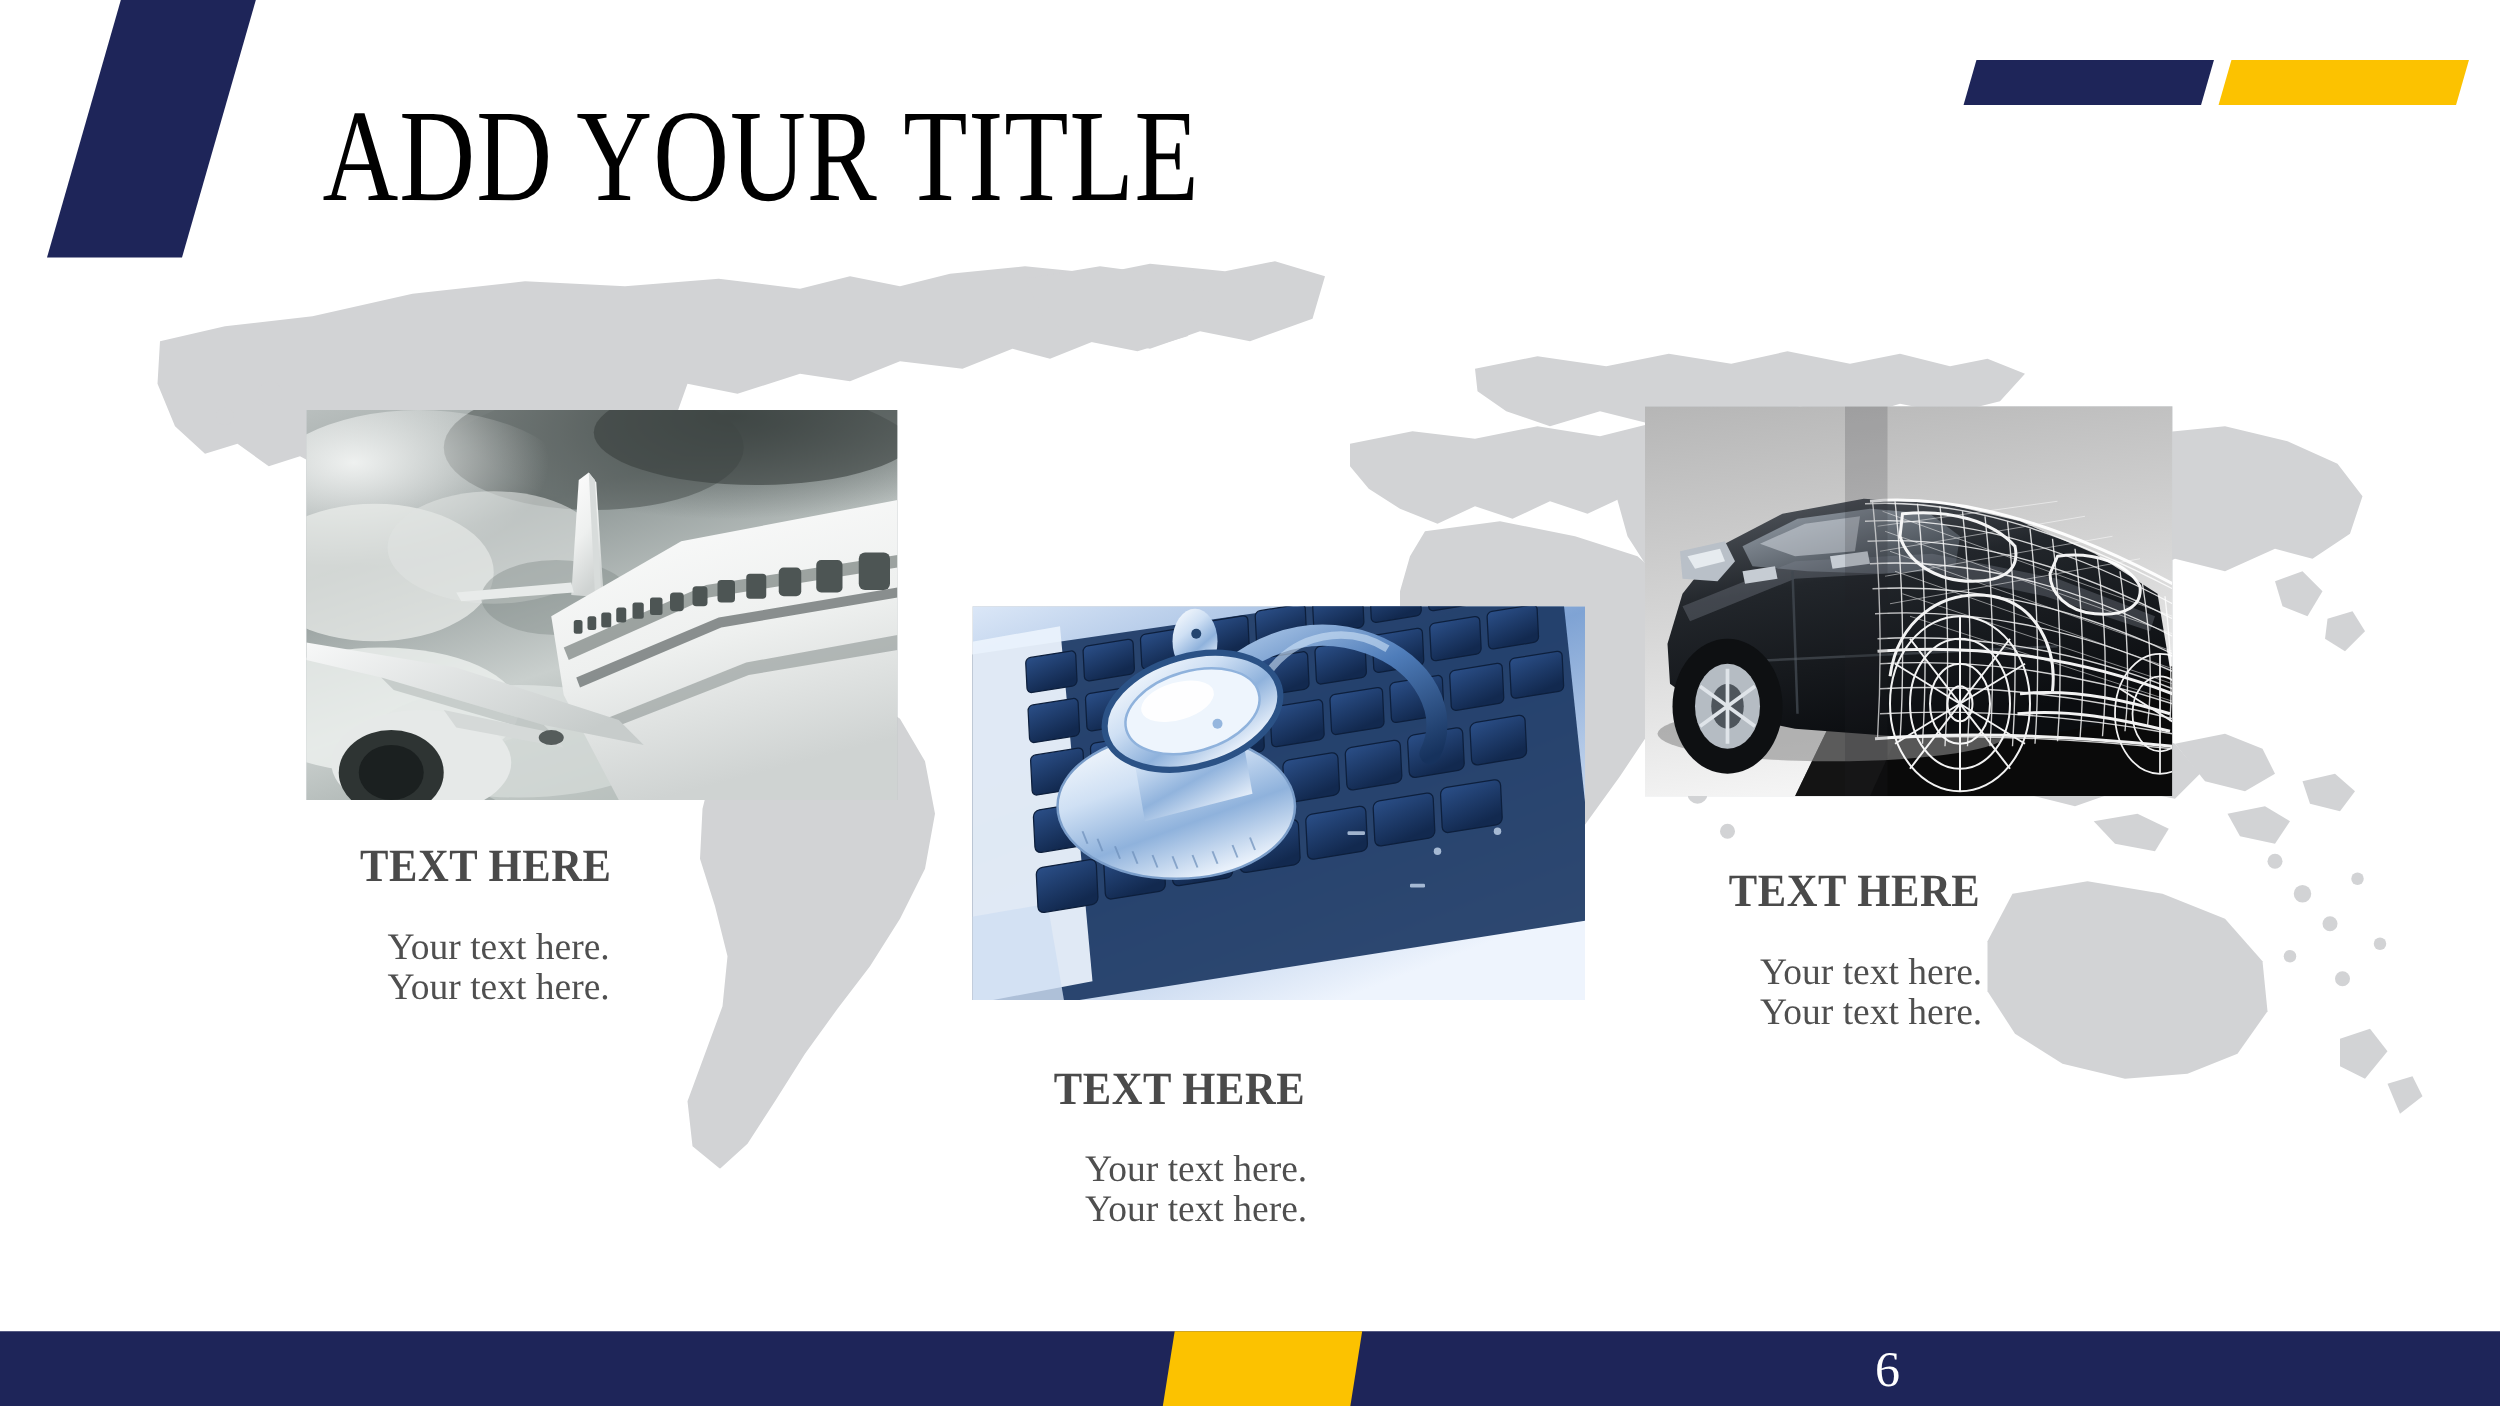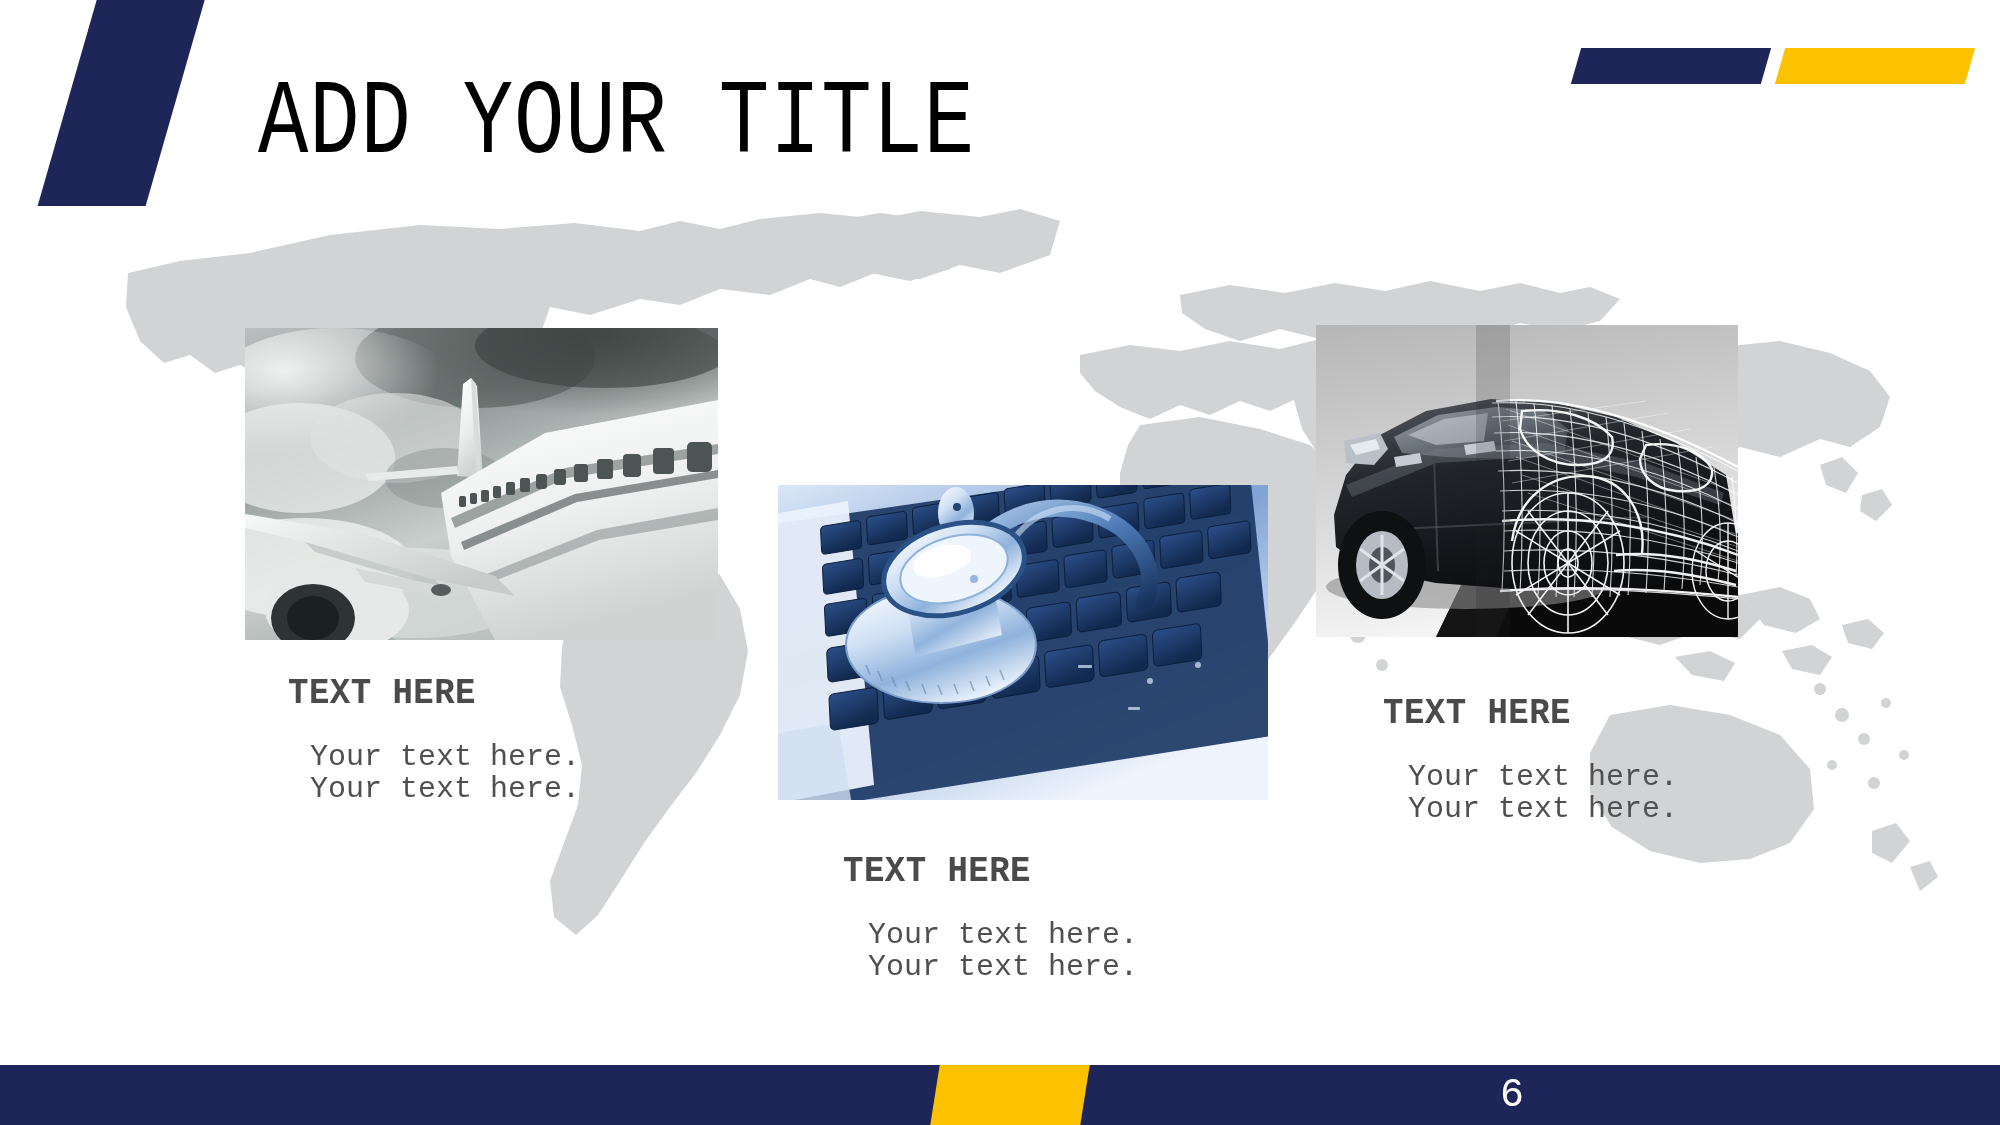--- a/index.html
+++ b/index.html
@@ -2,21 +2,21 @@
 <html><head>
 <meta charset="utf-8">
 <style>
   * { margin:0; padding:0; box-sizing:border-box; }
   html,body { background:#6b6b6b; }
   .slide{
     position:relative;
     width:2000px; height:1125px;
     background:#ffffff;
     overflow:hidden;
-    font-family:Liberation Mono, monospace;
+    font-family:Liberation Serif, serif;
   }
 
   
   .accent-nav-corner{
     position:absolute;
     left:68px; top:-6px;
     width:108px; height:212px;
     background:#1e2559;
     transform:skewX(-16deg);
   }

